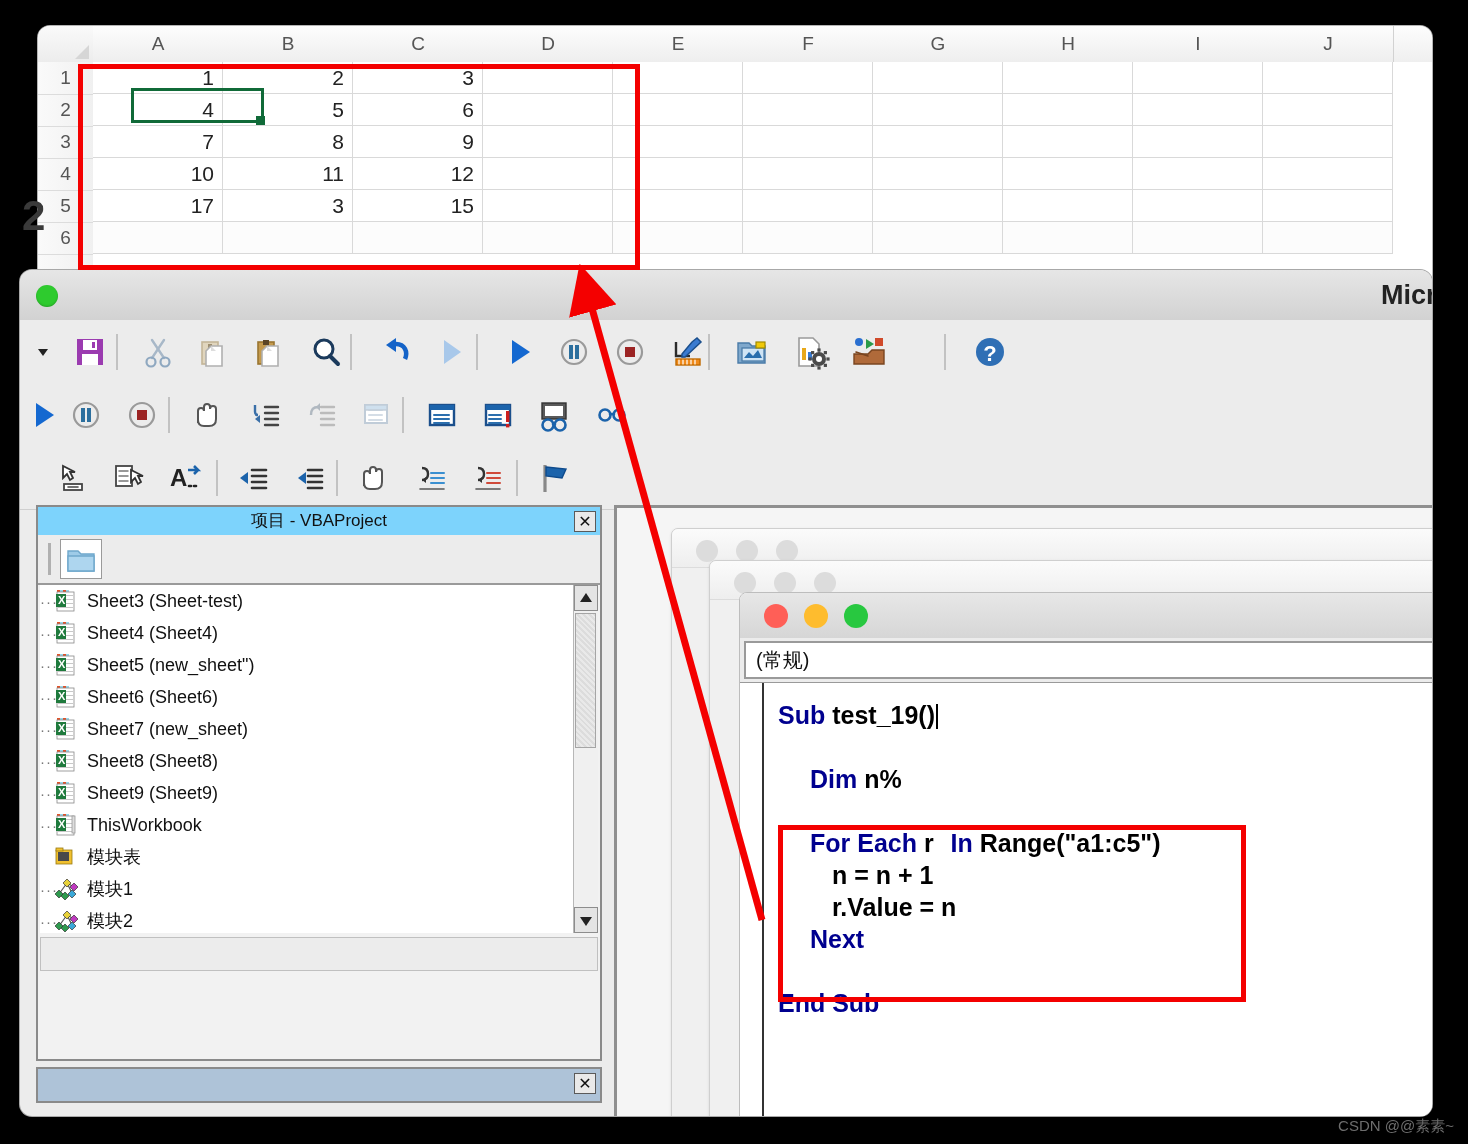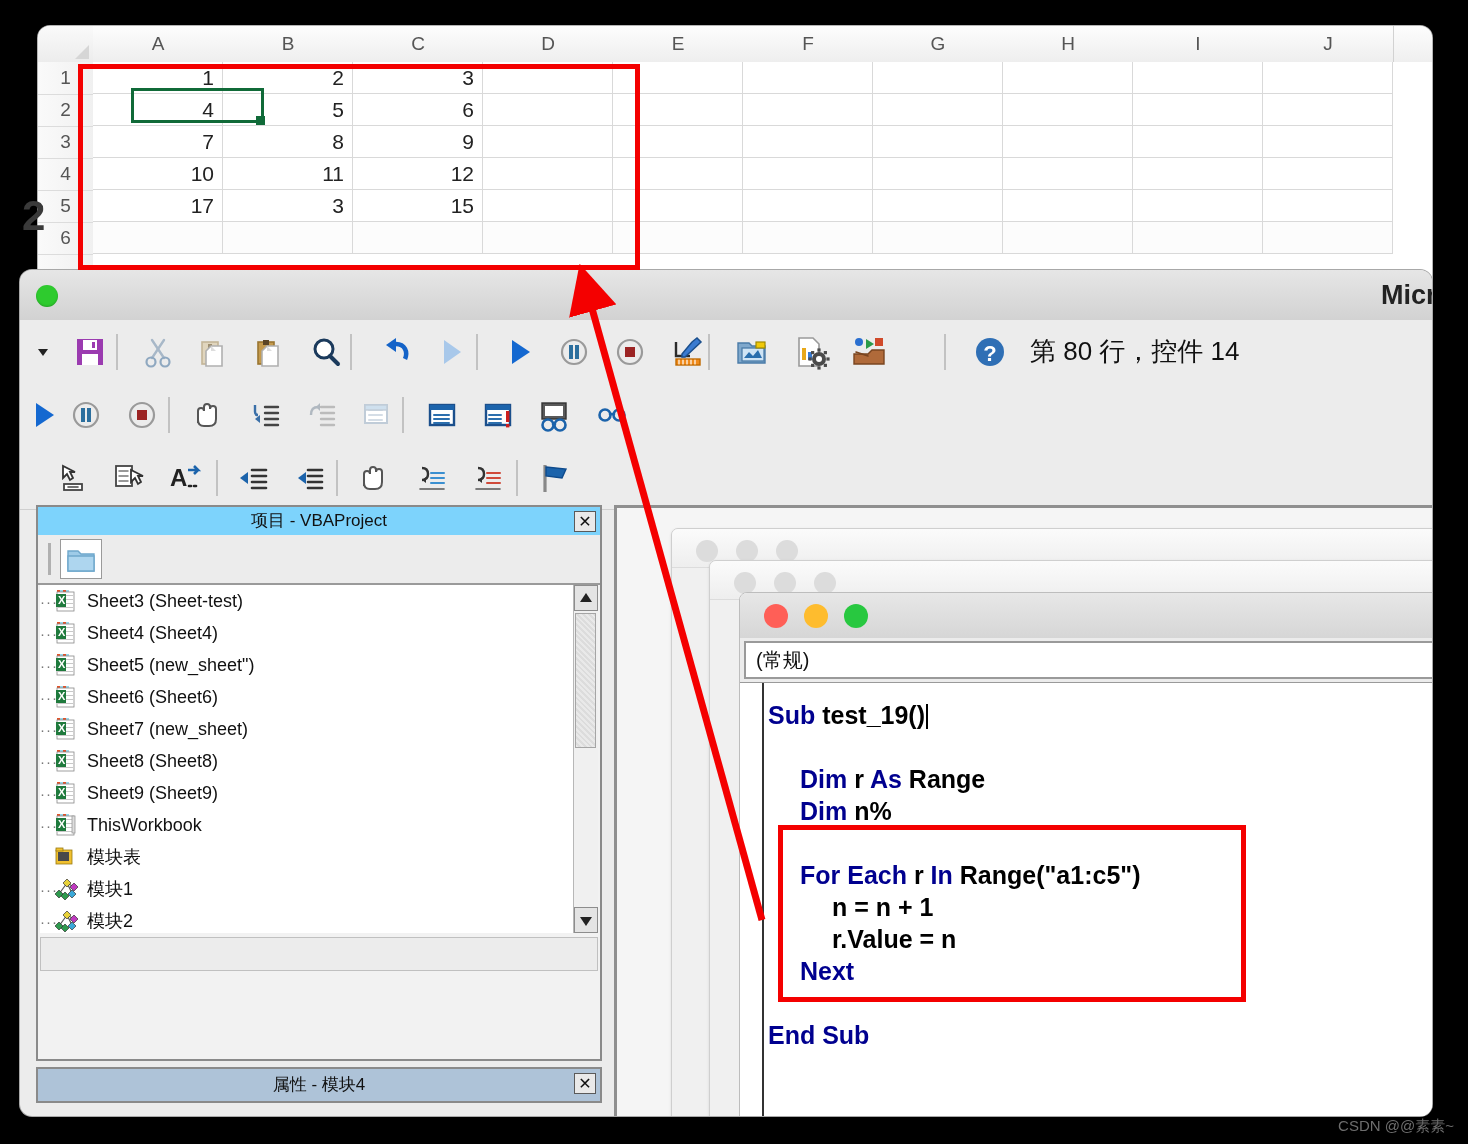--- a/index.html
+++ b/index.html
@@ -110,21 +110,21 @@
   #code-dropdown{position:absolute;left:4px;top:3px;right:-1px;height:38px;
     background:#fff;border:2px solid #9a9a9a;box-sizing:border-box;}
   #code-dropdown-text{position:absolute;left:10px;top:0;height:34px;line-height:34px;
     font-size:20px;color:#111;}
   #code-body{position:absolute;left:0;top:89px;right:0;bottom:0;background:#fff;
     border-top:1px solid #9a9a9a;}
   #code-left-margin{position:absolute;left:0;top:0;width:22px;bottom:0;
     border-right:2px solid #333;background:#fff;}
   #code-text{position:absolute;left:24px;top:0;right:0;bottom:0;padding:16px 0 0 0;}
   .cline{height:32px;line-height:32px;font-size:25px;white-space:pre;padding-left:4px;}
-  .kw{color:#00008f;font-weight:bold;}
+  .kw{color:#00008f;font-weight:bold;margin-left:10px;}
   .id{color:#000;font-weight:bold;}
   .caret{display:inline-block;width:2px;height:25px;background:#000;
     vertical-align:-5px;margin-left:1px;}
 
   
   #grid-highlight-box{position:absolute;left:78px;top:64px;width:562px;height:206px;
     border:5px solid #f40000;box-sizing:border-box;pointer-events:none;z-index:40;}
   #code-highlight-box{position:absolute;left:778px;top:825px;width:468px;height:177px;
     border:5px solid #f40000;box-sizing:border-box;pointer-events:none;z-index:40;}
   #annotation-arrow{position:absolute;left:0;top:0;width:1468px;height:1144px;
@@ -358,21 +358,20 @@
         <svg width="44" height="44" viewBox="0 0 44 44" class="tbicon">
           <circle cx="22" cy="22" r="14" fill="#2f6fb5"></circle>
           <text x="22" y="31" text-anchor="middle" font-size="22" font-weight="bold" fill="#fff" font-family="Liberation Sans, sans-serif">?</text>
         </svg>
       </div>
       <div class="tb-sep" style="left: 96px;"></div>
       <div class="tb-sep" style="left: 330px;"></div>
       <div class="tb-sep" style="left: 456px;"></div>
       <div class="tb-sep" style="left: 688px;"></div>
       <div class="tb-sep" style="left: 924px;"></div>
-      <div style="position: absolute; left: 1010px; top: 0px; height: 63px; line-height: 63px; font-size: 26px; color: rgb(17, 17, 17); white-space: nowrap;">第 80 行，控件 14</div>
     </div>
   <div class="toolbar-row" id="toolbar-2">
       <div class="tb-item" style="left: 0px;">
         <svg width="44" height="44" viewBox="0 0 44 44" class="tbicon">
           <path d="M16,10 L34,22 L16,34 z" fill="#1468d0"></path>
         </svg>
       </div>
       <div class="tb-item" style="left: 44px;">
         <svg width="44" height="44" viewBox="0 0 44 44" class="tbicon">
           <circle cx="22" cy="22" r="12" fill="none" stroke="#9a9a9a" stroke-width="2.2"></circle>
@@ -736,21 +735,20 @@
       </div>
       <div id="sb-thumb"></div>
       <div class="sb-btn" style="bottom:0">
         <div class="sb-arrow" style="border-top:9px solid #222;top:9px;"></div>
       </div>
     </div>
     <div id="project-bottom-blank"></div>
   </div>
 
   <div id="properties-panel">
-    <div id="properties-title-text">属性 - 模块4</div>
     <div class="panel-close">✕</div>
   </div>
 
   <div id="mdi-area">
 
     <div class="bg-window" style="left:54px;top:20px;right:-40px;bottom:-40px;">
       <div class="bg-titlebar">
         <div class="dot-gray" style="left:24px;"></div>
         <div class="dot-gray" style="left:64px;"></div>
         <div class="dot-gray" style="left:104px;"></div>
@@ -774,21 +772,20 @@
       <div id="code-dropdown-bar">
         <div id="code-dropdown">
           <div id="code-dropdown-text">(常规)</div>
         </div>
       </div>
       <div id="code-body">
         <div id="code-left-margin"></div>
         <div id="code-text">
             <div class="cline" style="padding-left: 4px;"><span class="kw">Sub </span><span class="id">test_19()</span><span class="caret"></span></div>
             <div class="cline" style="padding-left: 4px;"></div>
-            <div class="cline" style="padding-left: 36px;"><span class="kw">Dim </span><span class="id">r </span><span class="kw">As </span><span class="id">Range</span></div>
             <div class="cline" style="padding-left: 36px;"><span class="kw">Dim </span><span class="id">n%</span></div>
             <div class="cline" style="padding-left: 4px;"></div>
             <div class="cline" style="padding-left: 36px;"><span class="kw">For Each </span><span class="id">r </span><span class="kw">In </span><span class="id">Range("a1:c5")</span></div>
             <div class="cline" style="padding-left: 68px;"><span class="id">n = n + 1</span></div>
             <div class="cline" style="padding-left: 68px;"><span class="id">r.Value = n</span></div>
             <div class="cline" style="padding-left: 36px;"><span class="kw">Next</span></div>
             <div class="cline" style="padding-left: 4px;"></div>
             <div class="cline" style="padding-left: 4px;"><span class="kw">End Sub</span></div>
           </div>
       </div>

